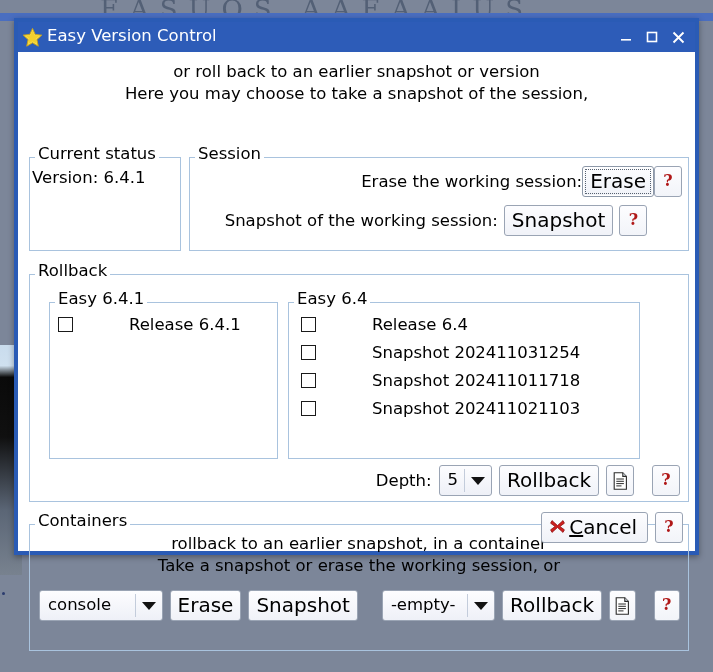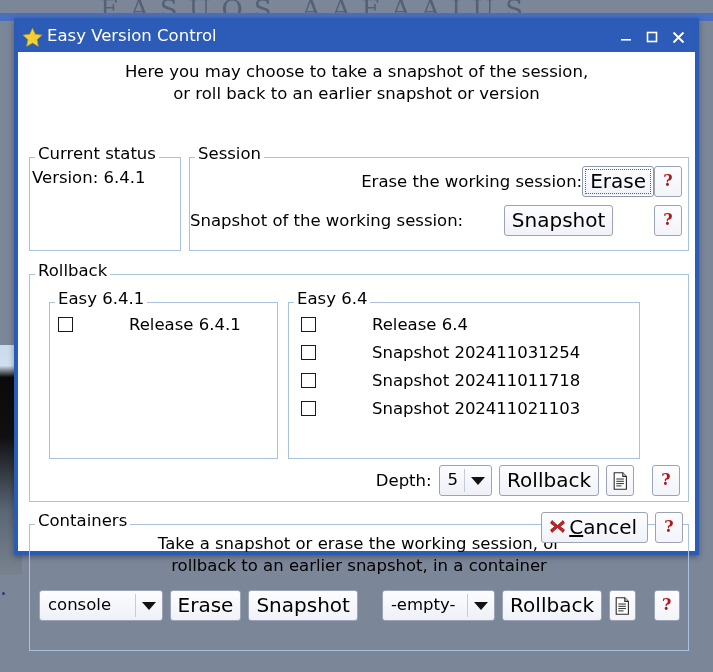--- a/index.html
+++ b/index.html
@@ -220,41 +220,41 @@
     <div class="winbtn">
       <svg width="15" height="15" viewBox="0 0 15 15">
           <path d="M2.5 2.5 L12.5 12.5 M12.5 2.5 L2.5 12.5" stroke="#ffffff" stroke-width="1.9" fill="none"></path>
         </svg>
     </div>
   </div>
 
   <div id="client">
 
     <div id="intro">
+      <div>or roll back to an earlier snapshot or version</div>
       <div>Here you may choose to take a snapshot of the session,</div>
-      <div>or roll back to an earlier snapshot or version</div>
     </div>
 
     <div class="group" style="left:11px; top:105px; width:152px; height:94px;">
       <div class="legend">Current status</div>
       <div style="position:absolute; left:2px; top:10px; font-size:16.5px; color:#000; white-space:nowrap;">Version: 6.4.1</div>
     </div>
 
     <div class="group" style="left:171px; top:105px; width:500px; height:94px;">
       <div class="legend">Session</div>
 
       <div style="position:absolute; left:0; top:8px; width:100%; display:flex; align-items:center; justify-content:flex-end; padding-right:6px; box-sizing:border-box; ">
         <span class="lbl">Erase the working session:</span>
         <span class="btn focused">Erase</span>
         <span class="helpbtn">
           <span class="qmark">?</span>
         </span>
       </div>
 
-      <div style="position:absolute; left:0; top:47px; width:100%; display:flex; align-items:center; justify-content:space-between; padding-right:6px; box-sizing:border-box; gap:6px;">
+      <div style="position:absolute; left:0; top:47px; width:100%; display:flex; align-items:center; justify-content:center; padding-right:6px; box-sizing:border-box; gap:6px;">
         <span class="lbl">Snapshot of the working session:</span>
         <span class="btn">Snapshot</span>
         <span class="helpbtn">
           <span class="qmark">?</span>
         </span>
       </div>
     </div>
 
     <div class="group" style="left:11px; top:222px; width:660px; height:228px;">
       <div class="legend">Rollback</div>
@@ -311,22 +311,22 @@
         <span class="helpbtn" style="margin-left:11px;">
           <span class="qmark">?</span>
         </span>
       </div>
     </div>
 
     <div class="group" style="left:11px; top:472px; width:660px; height:127px;">
       <div class="legend">Containers</div>
 
       <div style="position:absolute; left:0; top:8px; width:100%; text-align:center; font-size:16.5px; color:#000; line-height:1.35;">
+        <div>rollback to an earlier snapshot, in a container</div>
         <div>Take a snapshot or erase the working session, or</div>
-        <div>rollback to an earlier snapshot, in a container</div>
       </div>
 
       <div style="position:absolute; left:9px; right:8px; top:65px; display:flex; align-items:center; gap:7px;">
         <span class="combo" style="width:131px;">
           <span class="cval" style="flex:1 1 auto;">console</span>
           <span class="csep"></span>
           <span class="carrow">
               <i></i>
             </span>
         </span>

